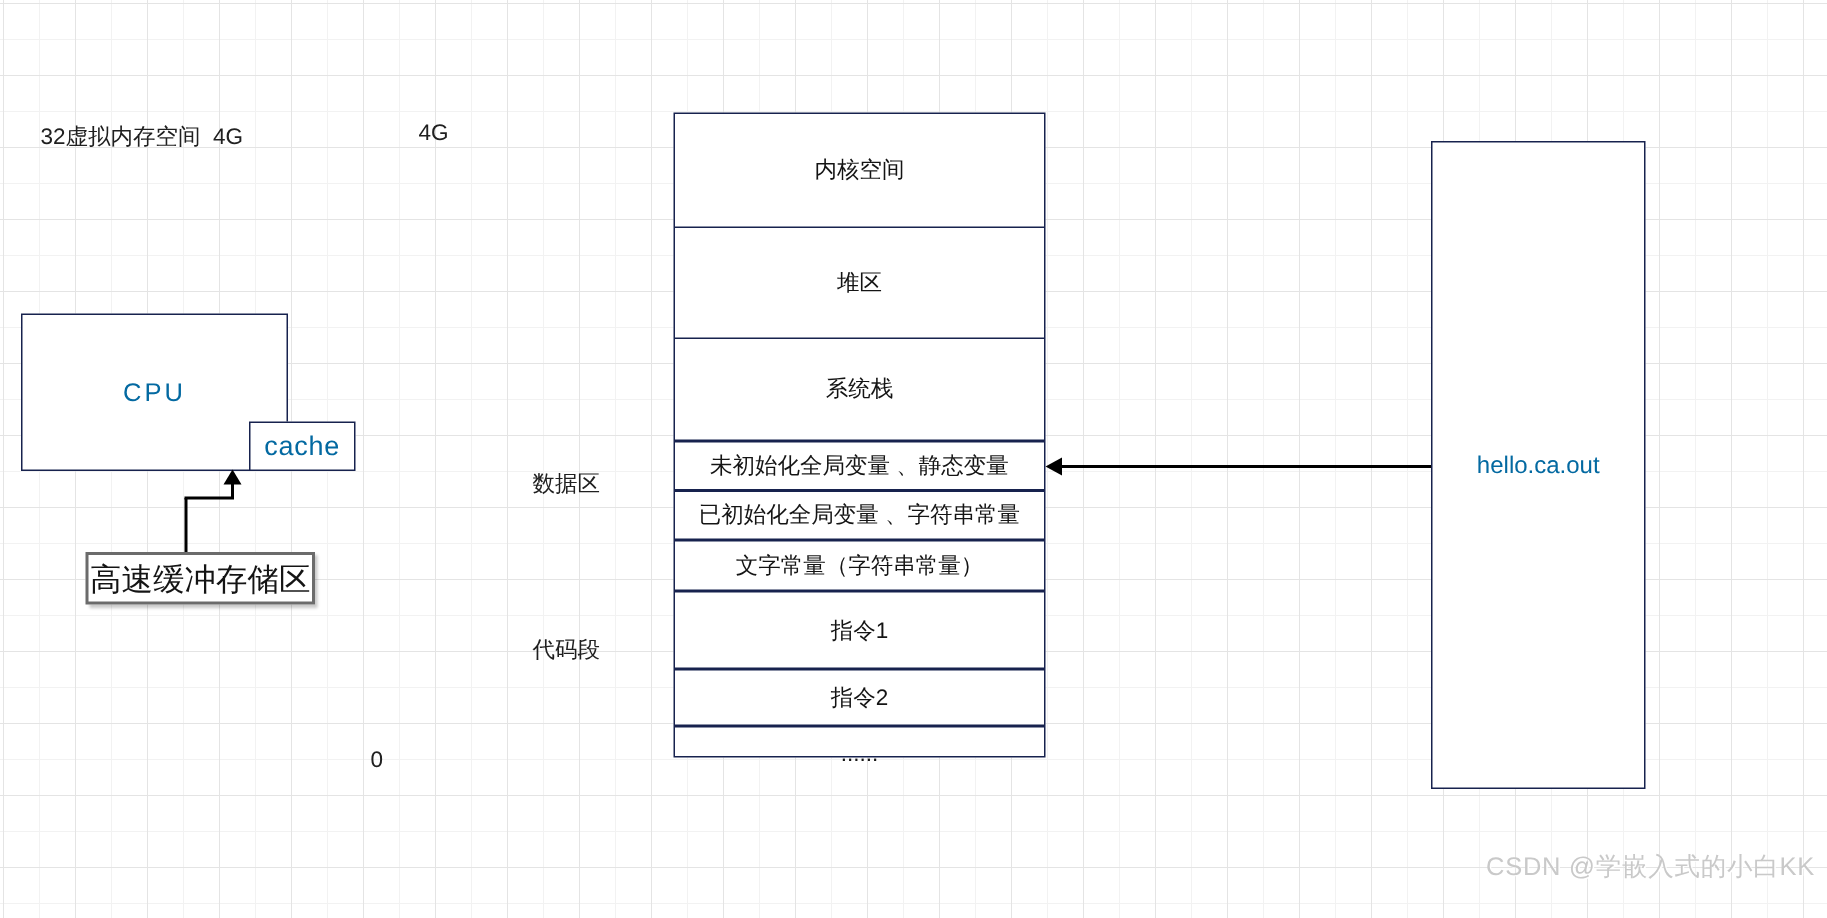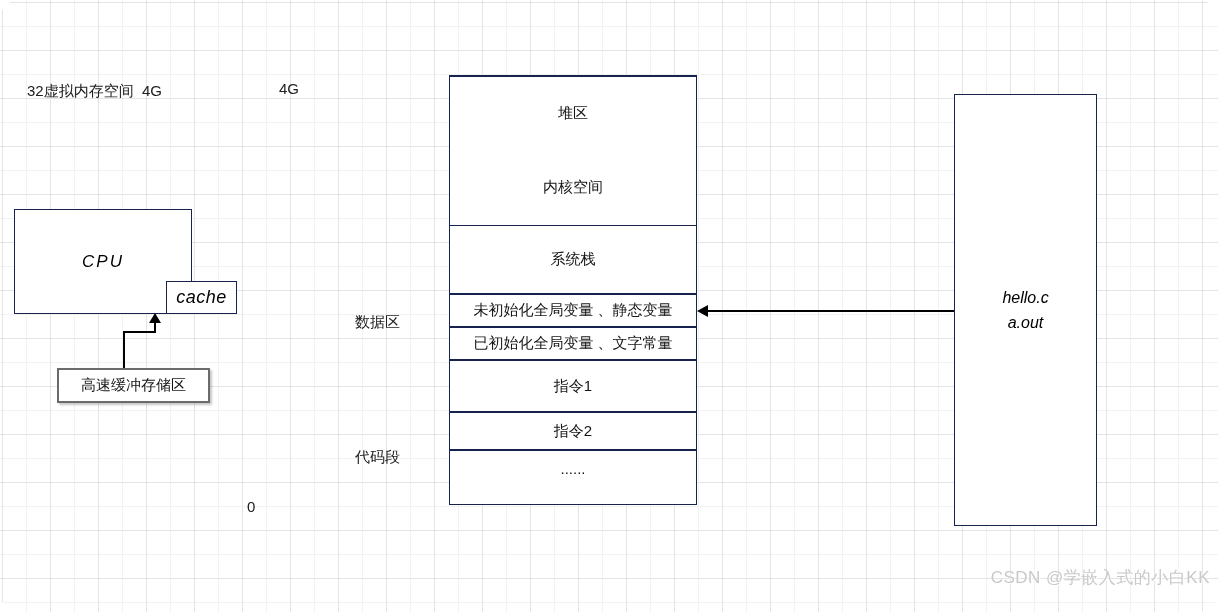--- a/index.html
+++ b/index.html
@@ -14,28 +14,27 @@
     background-color:#ffffff;
     
     background-image:
       linear-gradient(to right,#e4e4e4 1px,transparent 1px),
       linear-gradient(to bottom,#e4e4e4 1px,transparent 1px),
       linear-gradient(to right,#f2f2f2 1px,transparent 1px),
       linear-gradient(to bottom,#f2f2f2 1px,transparent 1px);
     background-size:48px 48px,48px 48px,24px 24px,24px 24px;
     background-position:2px 2px,2px 2px,2px 2px,2px 2px;
     color:#111;
-    border-radius:19px;
   }
   .abs{position:absolute;box-sizing:border-box;}
   .shape{
     border:1px solid #17224e;
     background:#ffffff;
     display:flex;align-items:center;justify-content:center;
-    font-size:15px;color:#000000;font-style:italic;
+    font-size:15px;color:#0369a1;
   }
   .floating-label{
     font-size:15px;color:#202020;white-space:pre;
   }
   
   .stack{
     left:449px;top:75px;width:248px;height:430px;
     border:1px solid #17224e;background:#ffffff;
     display:flex;flex-direction:column;
   }
@@ -58,64 +57,65 @@
   .arrow-left{
     width:0;height:0;
     border-top:6px solid transparent;
     border-bottom:6px solid transparent;
     border-right:11px solid #000;
   }
   .callout{
     border:2px solid #6b6b6b;background:#ffffff;
     box-shadow:2px 2px 2px rgba(0,0,0,0.22);
     display:flex;align-items:center;justify-content:center;
-    font-size:15px;color:#141414;
+    font-size:21px;color:#141414;
   }
   .cpu-box{font-size:17px;letter-spacing:2px;}
   .cpu-label{position:absolute;left:0;top:0;width:100%;height:100%;
     display:flex;align-items:center;justify-content:center;}
   .cache-box{font-size:18px;letter-spacing:0.5px;margin-left:45px;}
   .program-box{
-    flex-direction:column;font-size:16px;line-height:25px;
+    font-size:16px;line-height:25px;
   }
   .watermark{
     font-size:17px;color:#c9c9c9;
     text-shadow:1px 1px 0 #ffffff;
     letter-spacing:0.5px;
   }
 </style>
 </head>
 <body>
 
 <div class="canvas">
 
   <div class="abs floating-label" style="left:27px;top:82px;">32虚拟内存空间  4G</div>
   <div class="abs floating-label" style="left:279px;top:80px;">4G</div>
   <div class="abs floating-label" style="left:247px;top:498px;">0</div>
   <div class="abs floating-label" style="left:355px;top:313px;">数据区</div>
-  <div class="abs floating-label" style="left:355px;top:448px;">代码段</div>
+  <div class="abs floating-label" style="left:355px;top:424px;">代码段</div>
 
   <div class="abs shape cpu-box" style="left:14px;top:209px;width:178px;height:105px;">
     <div class="cpu-label">CPU</div>
   </div>
   <div class="abs shape cache-box" style="left:121px;top:281px;width:71px;height:33px;">cache</div>
 
   <div class="abs callout" style="left:57px;top:368px;width:153px;height:35px;">高速缓冲存储区</div>
 
   <div class="abs line" style="left:123px;top:332px;width:2px;height:36px;"></div>
   <div class="abs line" style="left:123px;top:331px;width:33px;height:2px;"></div>
   <div class="abs line" style="left:154px;top:322px;width:2px;height:10px;"></div>
   <div class="abs arrow-up" style="left:149px;top:313px;"></div>
 
   <div class="abs stack">
+    <div class="section first" style="height:75px;">内核空间</div>
     <div class="section" style="height:74px;">堆区</div>
-    <div class="section first" style="height:75px;">内核空间</div>
     <div class="section" style="height:68px;font-family:Liberation Serif, serif;">系统栈</div>
     <div class="section thick" style="height:33px;">未初始化全局变量 、静态变量</div>
-    <div class="section thick" style="height:33px;">已初始化全局变量 、文字常量</div>
+    <div class="section thick" style="height:33px;">已初始化全局变量 、字符串常量</div>
+    <div class="section thick" style="height:34px;">文字常量（字符串常量）</div>
     <div class="section thick" style="height:52px;">指令1</div>
     <div class="section thick" style="height:38px;">指令2</div>
     <div class="section thick" style="height:37px;">......</div>
   </div>
 
   <div class="abs shape program-box" style="left:954px;top:94px;width:143px;height:432px;">
     <div>hello.c</div>
     <div>a.out</div>
   </div>
 

